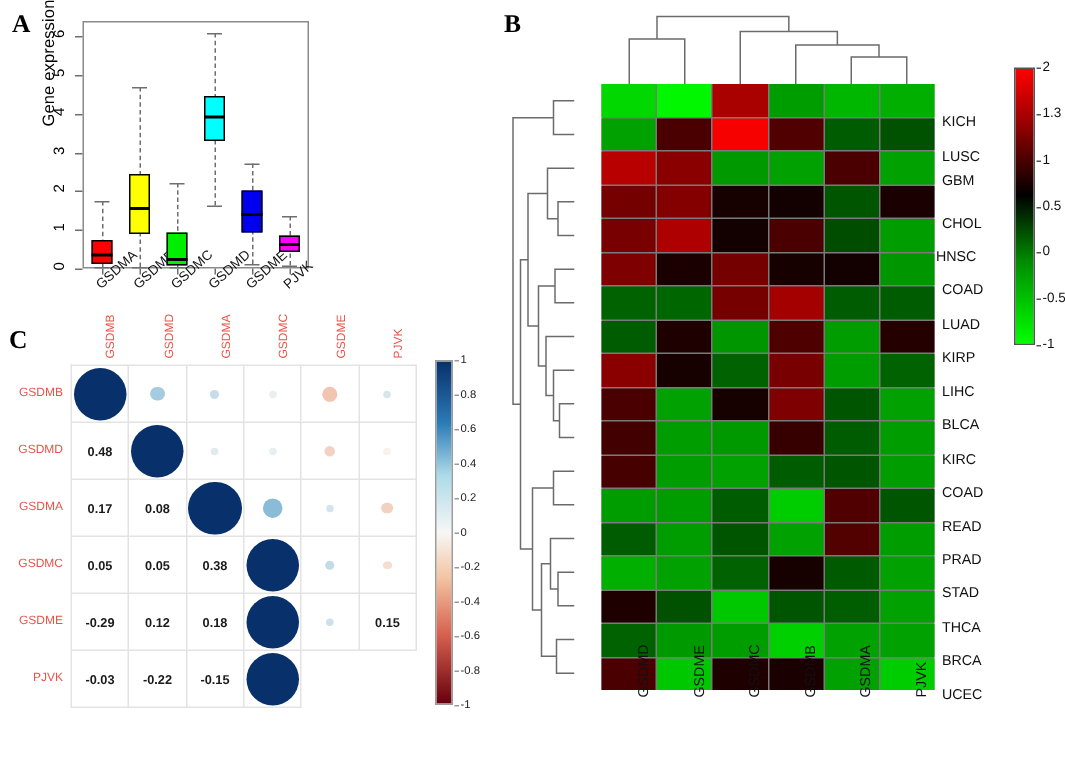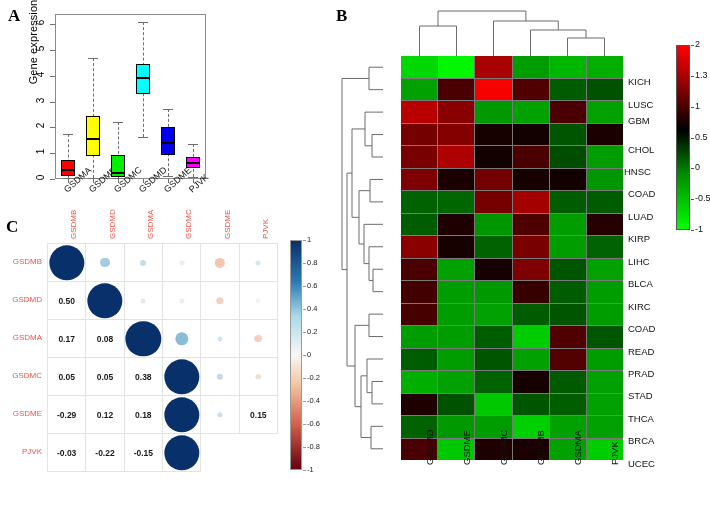--- a/index.html
+++ b/index.html
@@ -337,21 +337,21 @@
         <div class="cc">
           <div class="cc-dot" style="width: 5px; height: 5px; background: rgb(233, 239, 241);"></div>
         </div>
         <div class="cc">
           <div class="cc-dot" style="width: 10.2486px; height: 10.2486px; background: rgb(242, 197, 176);"></div>
         </div>
         <div class="cc">
           <div class="cc-dot" style="width: 5px; height: 5px; background: rgb(215, 230, 237);"></div>
         </div>
         <div class="cc">
-          <div class="cc-num">0.50</div>
+          <div class="cc-num">0.48</div>
         </div>
         <div class="cc">
           <div class="cc-dot" style="width: 35.34px; height: 35.34px; background: rgb(8, 48, 107);"></div>
         </div>
         <div class="cc">
           <div class="cc-dot" style="width: 5px; height: 5px; background: rgb(224, 235, 239);"></div>
         </div>
         <div class="cc">
           <div class="cc-dot" style="width: 5px; height: 5px; background: rgb(233, 239, 241);"></div>
         </div>

